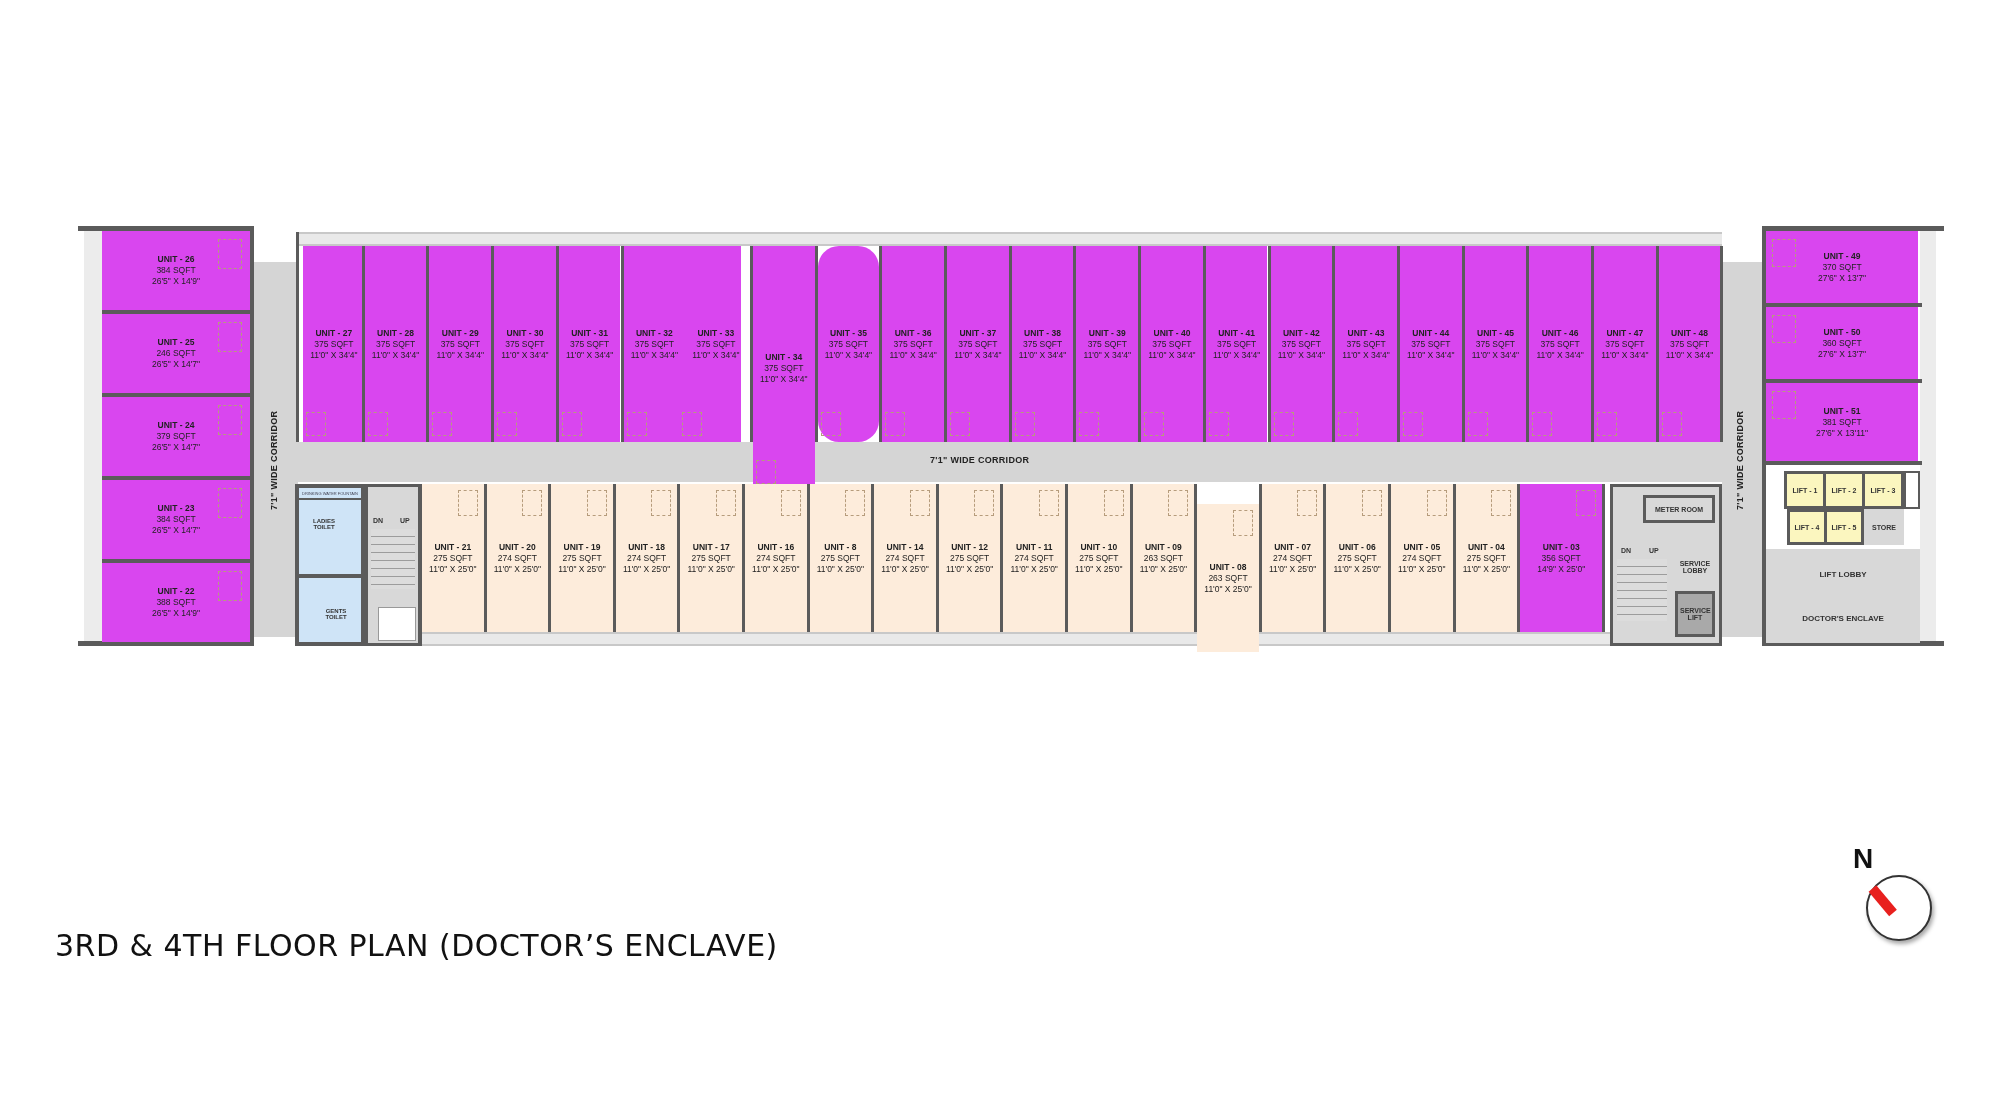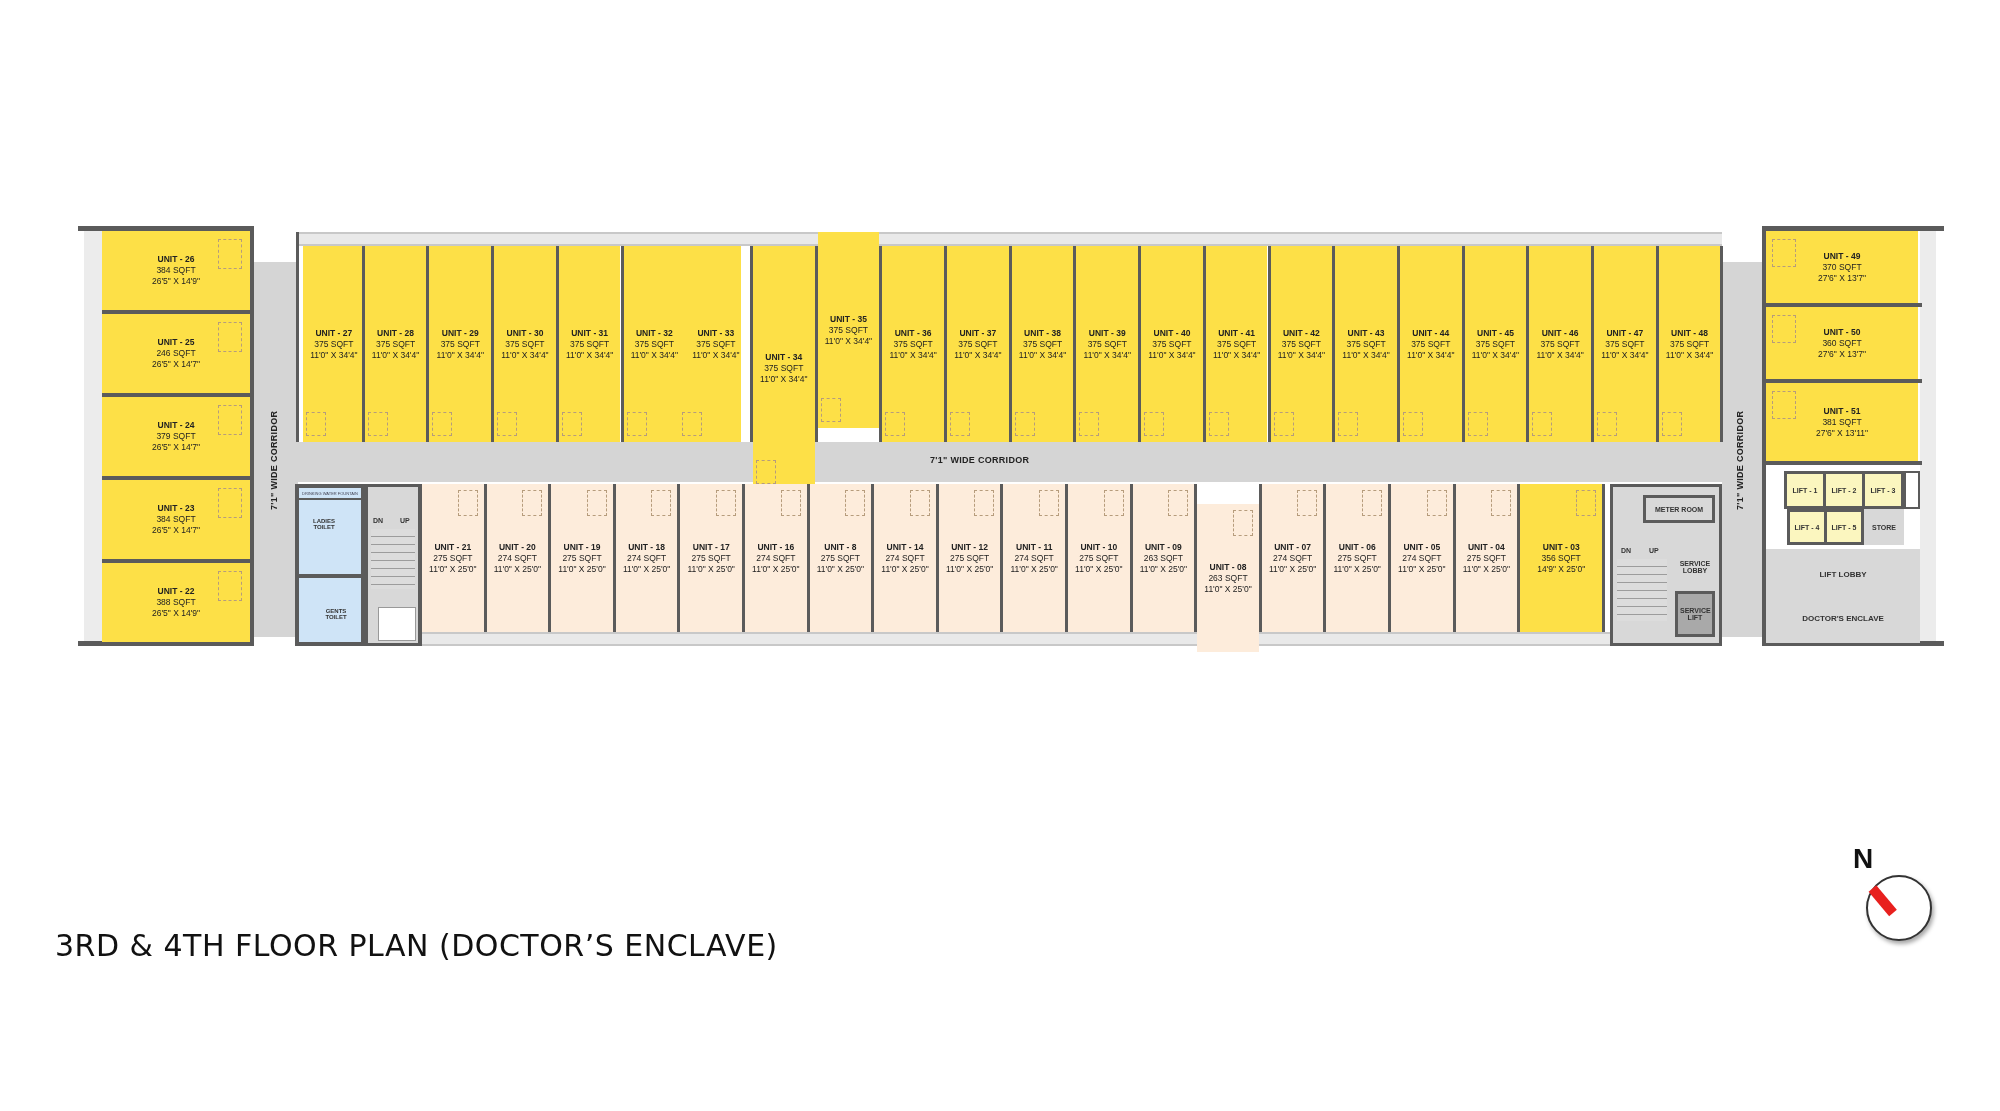--- a/index.html
+++ b/index.html
@@ -2,21 +2,21 @@
 <html><head>
 <meta charset="utf-8">
 <style>
   html,body{margin:0;padding:0;background:#ffffff;}
   body{width:2000px;height:1111px;position:relative;overflow:hidden;font-family:"Liberation Sans","DejaVu Sans",sans-serif;}
   .abs{position:absolute;box-sizing:border-box;}
   .wall{background:#5b5b5b;}
   .balcony{background:#e9e9e9;border-top:2px solid #c8c8c8;border-bottom:2px solid #c8c8c8;}
   .corr{background:#d5d5d5;}
   .unit{position:absolute;box-sizing:border-box;display:flex;flex-direction:column;align-items:center;justify-content:center;text-align:center;color:#222;}
-  .unit.dark{background:#fde047;}
+  .unit.dark{background:#d946ef;}
   .unit.light{background:#fdecdb;}
   .unit .u-name{font-weight:bold;font-size:8.5px;line-height:11px;}
   .unit .u-area,.unit .u-dim{font-size:8.5px;line-height:11px;}
   .vwall{position:absolute;width:3px;background:#5b5b5b;}
   .hwall{position:absolute;height:4px;background:#5b5b5b;}
   .toilet-box{position:absolute;border:1px dashed #b69c7c;}
   .label-small{font-size:7px;font-weight:bold;color:#333;text-align:center;}
   .corr-label{font-weight:bold;font-size:9px;color:#222;letter-spacing:0.3px;}
   .vert{writing-mode:vertical-rl;transform:rotate(180deg);}
   .lift{background:#fbf6bf;border:3px solid #5b5b5b;display:flex;align-items:center;justify-content:center;font-size:7px;font-weight:bold;color:#333;}
@@ -134,21 +134,21 @@
       <div class="toilet-box" style="left: 3px; bottom: 6px; width: 18px; height: 22px;"></div>
     </div>
     <div class="vwall" style="left: 749.9px; top: 246px; height: 196px;"></div>
     <div class="unit dark" style="left: 752.9px; top: 246px; width: 61.7px; height: 244px;">
       <span class="u-name">UNIT - 34</span>
       <span class="u-area">375 SQFT</span>
       <span class="u-dim">11'0" X 34'4"</span>
       <div class="toilet-box" style="left: 3px; bottom: 6px; width: 18px; height: 22px;"></div>
     </div>
     <div class="vwall" style="left: 814.6px; top: 246px; height: 196px;"></div>
-    <div class="unit dark" style="left: 817.6px; top: 232px; width: 61.7px; height: 196px;">
+    <div class="unit dark" style="left: 817.6px; top: 246px; width: 61.7px; height: 196px; border-radius: 21px;">
       <span class="u-name">UNIT - 35</span>
       <span class="u-area">375 SQFT</span>
       <span class="u-dim">11'0" X 34'4"</span>
       <div class="toilet-box" style="left: 3px; bottom: 6px; width: 18px; height: 22px;"></div>
     </div>
     <div class="vwall" style="left: 879.3px; top: 246px; height: 196px;"></div>
     <div class="unit dark" style="left: 882.3px; top: 246px; width: 61.7px; height: 196px;">
       <span class="u-name">UNIT - 36</span>
       <span class="u-area">375 SQFT</span>
       <span class="u-dim">11'0" X 34'4"</span>

